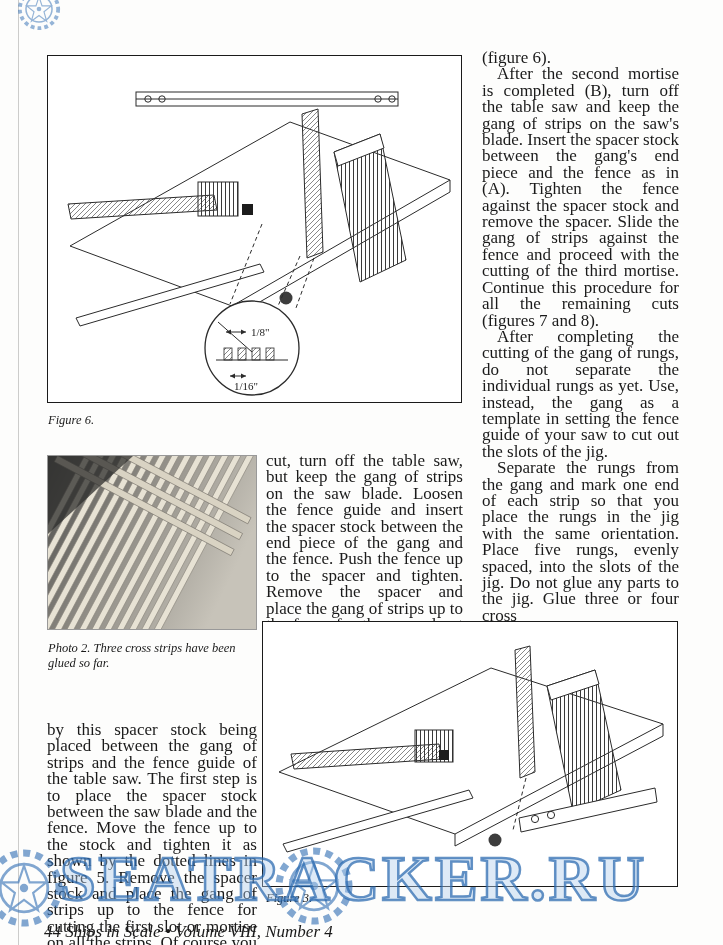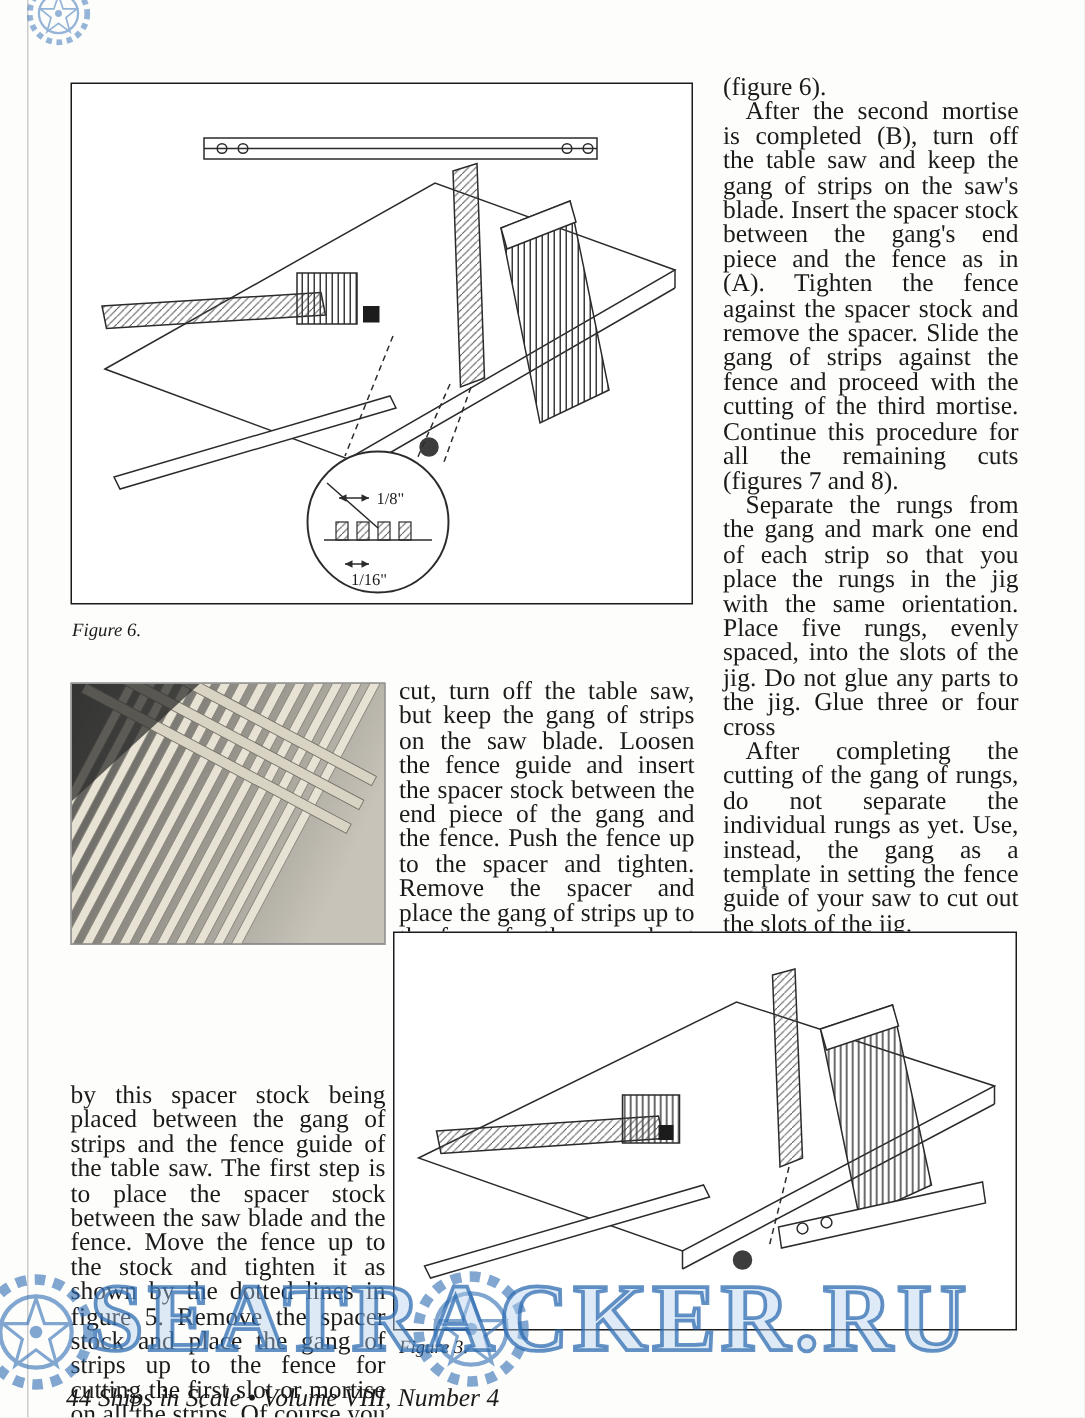--- a/index.html
+++ b/index.html
@@ -123,22 +123,22 @@
         <path d="M198,320 l-5,-2.5 v5 z" fill="#2b2b2b"></path>
         <text x="186" y="334">1/16"</text>
       </g>
     </svg>
   </div>
   <div class="caption" id="fig5-cap">Figure 6.</div>
 
   <div class="col" id="col-right">
     <p class="cont">(figure 6).</p>
     <p>After the second mortise is completed (B), turn off the table saw and keep the gang of strips on the saw's blade. Insert the spacer stock between the gang's end piece and the fence as in (A). Tighten the fence against the spacer stock and remove the spacer. Slide the gang of strips against the fence and proceed with the cutting of the third mortise. Continue this procedure for all the remaining cuts (figures 7 and 8).</p>
+    <p>After completing the cutting of the gang of rungs, do not separate the individual rungs as yet. Use, instead, the gang as a template in setting the fence guide of your saw to cut out the slots of the jig.</p>
     <p>Separate the rungs from the gang and mark one end of each strip so that you place the rungs in the jig with the same orientation. Place five rungs, evenly spaced, into the slots of the jig. Do not glue any parts to the jig. Glue three or four cross</p>
-    <p>After completing the cutting of the gang of rungs, do not separate the individual rungs as yet. Use, instead, the gang as a template in setting the fence guide of your saw to cut out the slots of the jig.</p>
   </div>
 
   <div id="photo2">
     <svg width="208" height="173" viewBox="0 0 208 173">
       <defs>
         <linearGradient id="pg" x1="0" y1="0" x2="1" y2="0.4">
           <stop offset="0" stop-color="#4a4a48"></stop>
           <stop offset="0.45" stop-color="#8e8b84"></stop>
           <stop offset="1" stop-color="#c7c3b9"></stop>
         </linearGradient>
@@ -163,20 +163,21 @@
         </g>
         <g fill="#d9d3c3" stroke="#76726a" stroke-width="0.6">
           <rect x="-20" y="18" width="200" height="7"></rect>
           <rect x="-20" y="36" width="200" height="7"></rect>
           <rect x="-20" y="54" width="200" height="7"></rect>
         </g>
       </g>
       <polygon points="0,0 85,0 0,78" fill="#2d2d2c" opacity="0.75"></polygon>
     </svg>
   </div>
+  <div class="caption" id="photo2-cap">Photo 2. Three cross strips have been glued so far.</div>
 
   <div class="col" id="col-mid">
     <p class="cont">cut, turn off the table saw, but keep the gang of strips on the saw blade. Loosen the fence guide and insert the spacer stock between the end piece of the gang and the fence. Push the fence up to the spacer and tighten. Remove the spacer and place the gang of strips up to the fence for the second cut or mortise</p>
   </div>
 
   <div class="col" id="col-bl">
     <p class="cont">by this spacer stock being placed between the gang of strips and the fence guide of the table saw. The first step is to place the spacer stock between the saw blade and the fence. Move the fence up to the stock and tighten it as shown by the dotted lines in figure 5. Remove the spacer stock and place the gang of strips up to the fence for cutting the first slot or mortise on all the strips. Of course you must use the T-guide.</p>
   </div>
 
   <div class="fig-frame" id="fig6">

